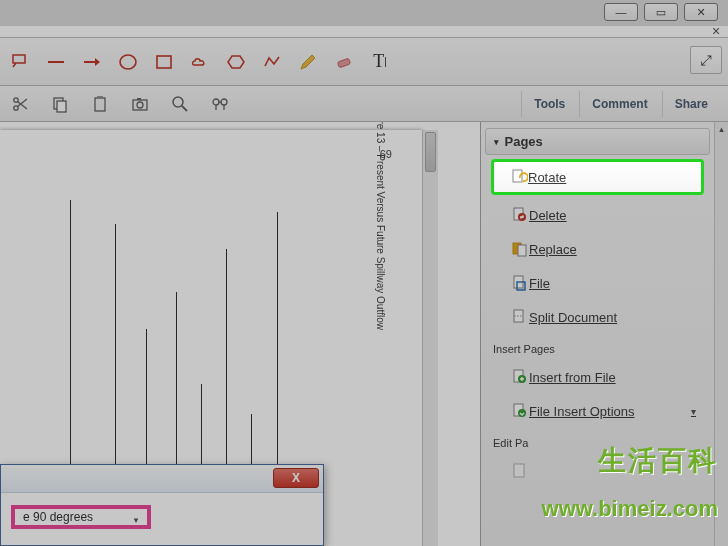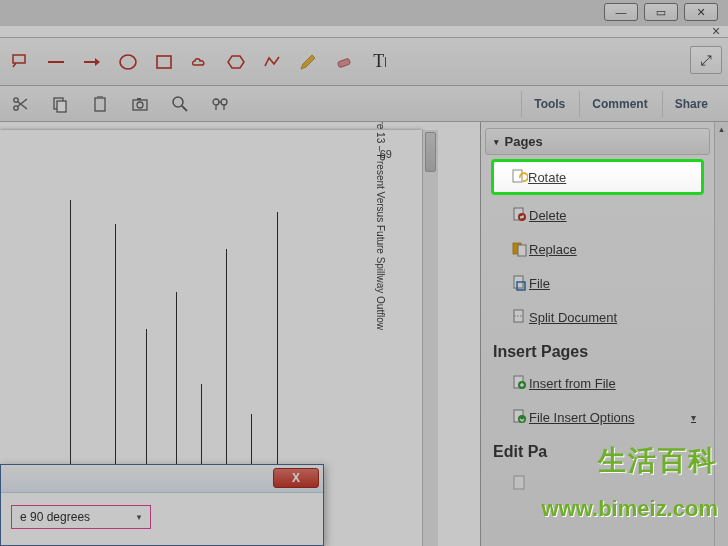--- a/index.html
+++ b/index.html
@@ -84,38 +84,38 @@
       display:flex; align-items:center; gap:0; padding:7px 10px 7px 22px; font-size:13px; color:#3d3d3d;
       border-radius:3px; margin:2px 4px;text-decoration:underline;
     }
     .menu-item.highlight {
       background:linear-gradient(#ffffff,#f6f6f6); border:3px solid #22d321; border-radius:4px; margin:4px 6px; padding:6px 10px 6px 16px;
       position:relative; z-index:60;
     }
     .menu-icon { width:18px; height:18px; display:flex; align-items:center; justify-content:center; }
 
     .section-label {
-      font-weight:700; font-size:16px; color:#3d3d3d; padding:8px 6px 4px 8px;
+      font-weight:400; font-size:11px; color:#3d3d3d; padding:8px 6px 4px 8px;
     }
 
     .dialog {
       position:absolute; left:0; bottom:0; width:324px; height:82px;
       border:1px solid #4b6d9e; background:#fff; box-shadow:2px 2px 8px rgba(0,0,0,0.3);
     }
     .dialog-title {
       height:28px; background:linear-gradient(#fdfdfd,#e5edf7); border-bottom:1px solid #c8d2e0; position:relative;
     }
     .dialog-close {
       position:absolute; right:4px; top:3px; width:46px; height:20px;
       background:linear-gradient(#e67a6f,#c93a2c); color:#fff; border-radius:3px; border:1px solid #a23024;
       display:flex; align-items:center; justify-content:center; font-weight:700; font-size:12px;
     }
     .dialog-body { padding:12px 10px; display:flex; align-items:center; gap:8px; }
     .combo {
-      border:1px solid #ec4899; background:#fff; height:24px; padding:0 22px 0 8px;
+      border:4px solid #ec4899; background:#fff; height:24px; padding:0 22px 0 8px;
       display:flex; align-items:center; font-size:12px; color:#333; min-width:140px; position:relative;
     }
     .combo .caret { position:absolute; right:4px; top:4px; width:14px; height:14px; display:flex; align-items:center; justify-content:center; font-size:9px; color:#555; }
 
     .watermark {
       position:absolute; right:10px; bottom:24px; z-index:70; text-align:right; pointer-events:none;
     }
     .watermark .cn { font-size:28px; font-weight:800; color:#6fae2a; letter-spacing:2px; text-shadow:1px 1px 0 #fff; }
     .watermark .url { font-size:22px; font-weight:700; color:#6fae2a; text-shadow:1px 1px 0 #fff;margin-top:16px; }
   </style>

